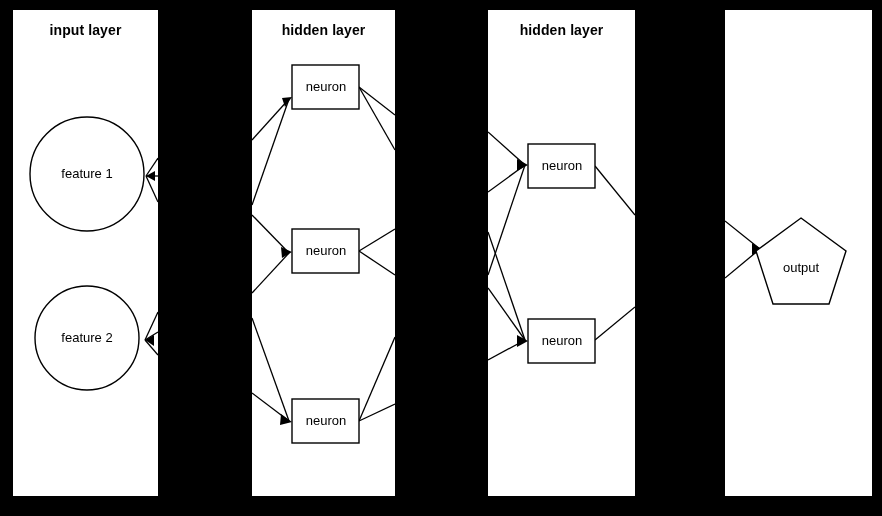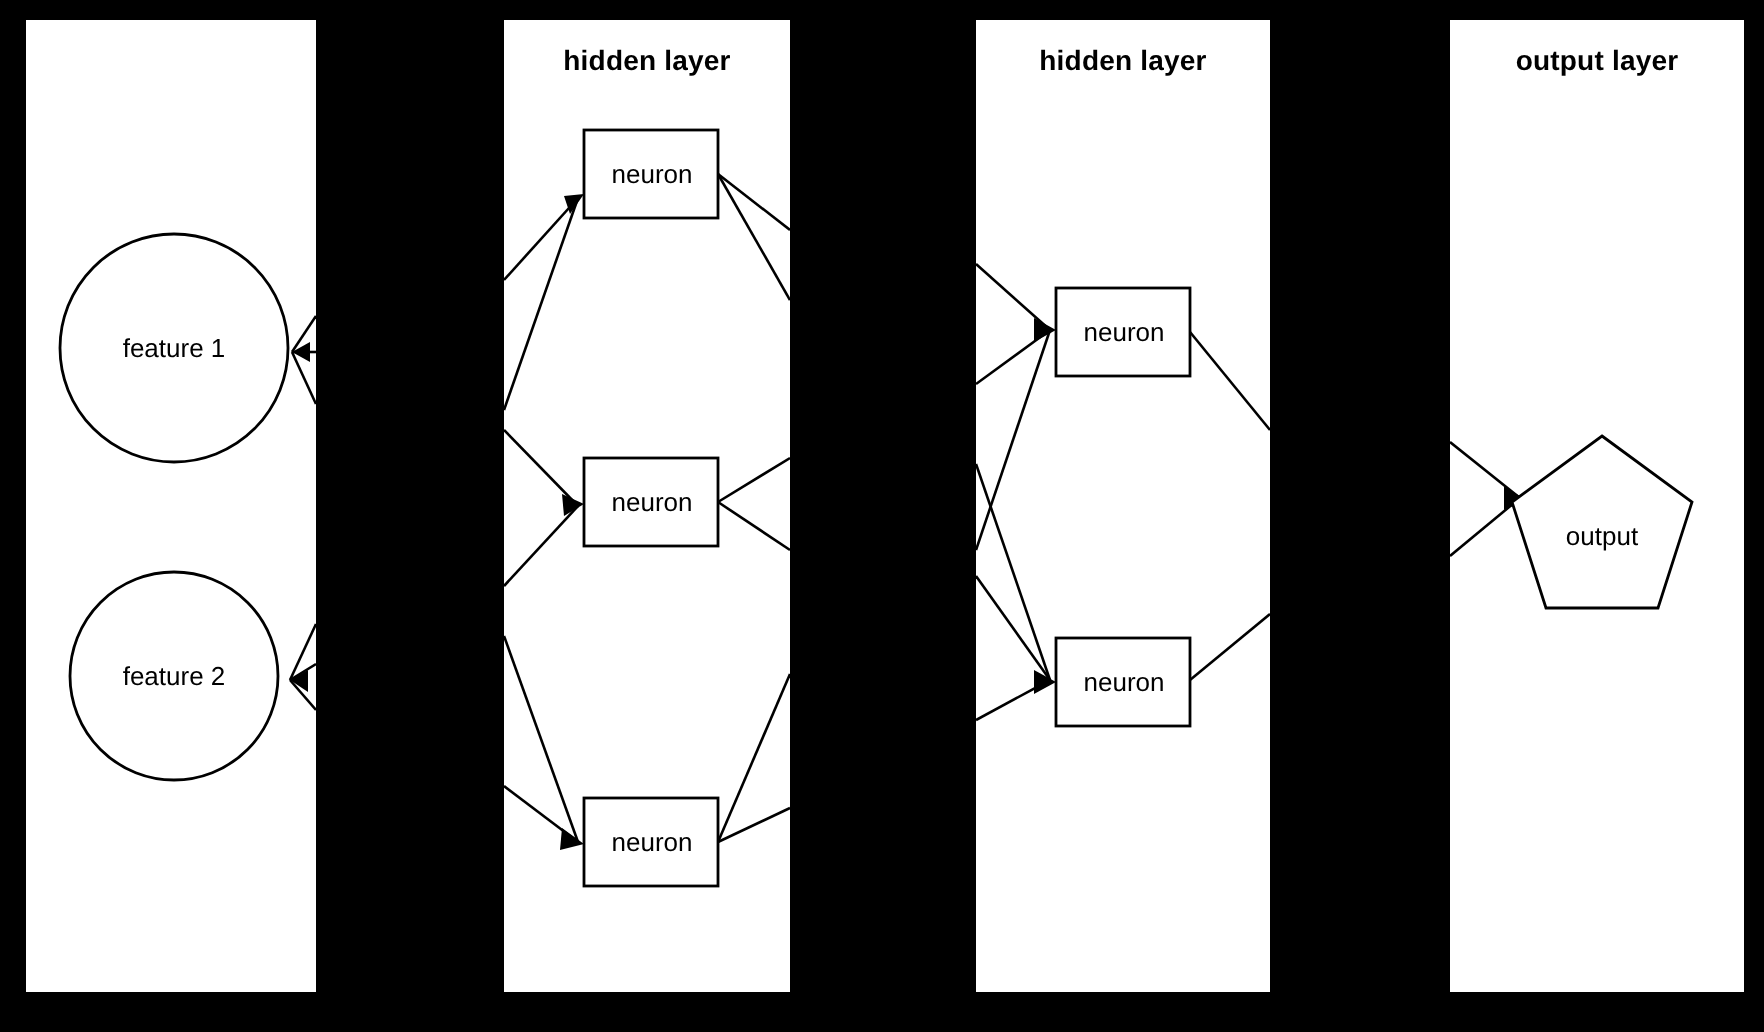--- a/index.html
+++ b/index.html
@@ -57,20 +57,21 @@
     stroke-width: 1.3;
     fill: none;
   }
 </style>
 </head>
 <body>
 
 <div id="canvas">
 
   <div class="panel" id="panel-input" style="left:13px; top:10px; width:145px; height:486px;">
+    <div class="panel-title">input layer</div>
     <svg class="layer-svg" viewBox="0 0 145 486">
 
       <g>
 
         <path class="edge" d="M 145 148 L 133 166"></path>
         <path class="edge" d="M 145 166 L 133 166"></path>
         <path class="edge" d="M 145 192 L 133 166"></path>
         <polygon points="133,166 142,161 142,171" fill="#000"></polygon>
 
         <path class="edge" d="M 145 302 L 132 330"></path>
@@ -161,21 +162,20 @@
         <text class="node-label" x="74" y="157">neuron</text>
       </g>
       <g>
         <rect class="shape" x="40" y="309" width="67" height="44"></rect>
         <text class="node-label" x="74" y="332">neuron</text>
       </g>
     </svg>
   </div>
 
   <div class="panel" id="panel-output" style="left:725px; top:10px; width:147px; height:486px;">
-    <div class="panel-title">output layer</div>
     <svg class="layer-svg" viewBox="0 0 147 486">
 
       <g>
         <path class="edge" d="M 0 211 L 35 239"></path>
         <path class="edge" d="M 0 268 L 35 239"></path>
         <polygon points="38,240 27,233 27,245" fill="#000"></polygon>
       </g>
 
       <g>
         <polygon class="shape" points="76,208 121,241 104,294 48,294 31,241"></polygon>

